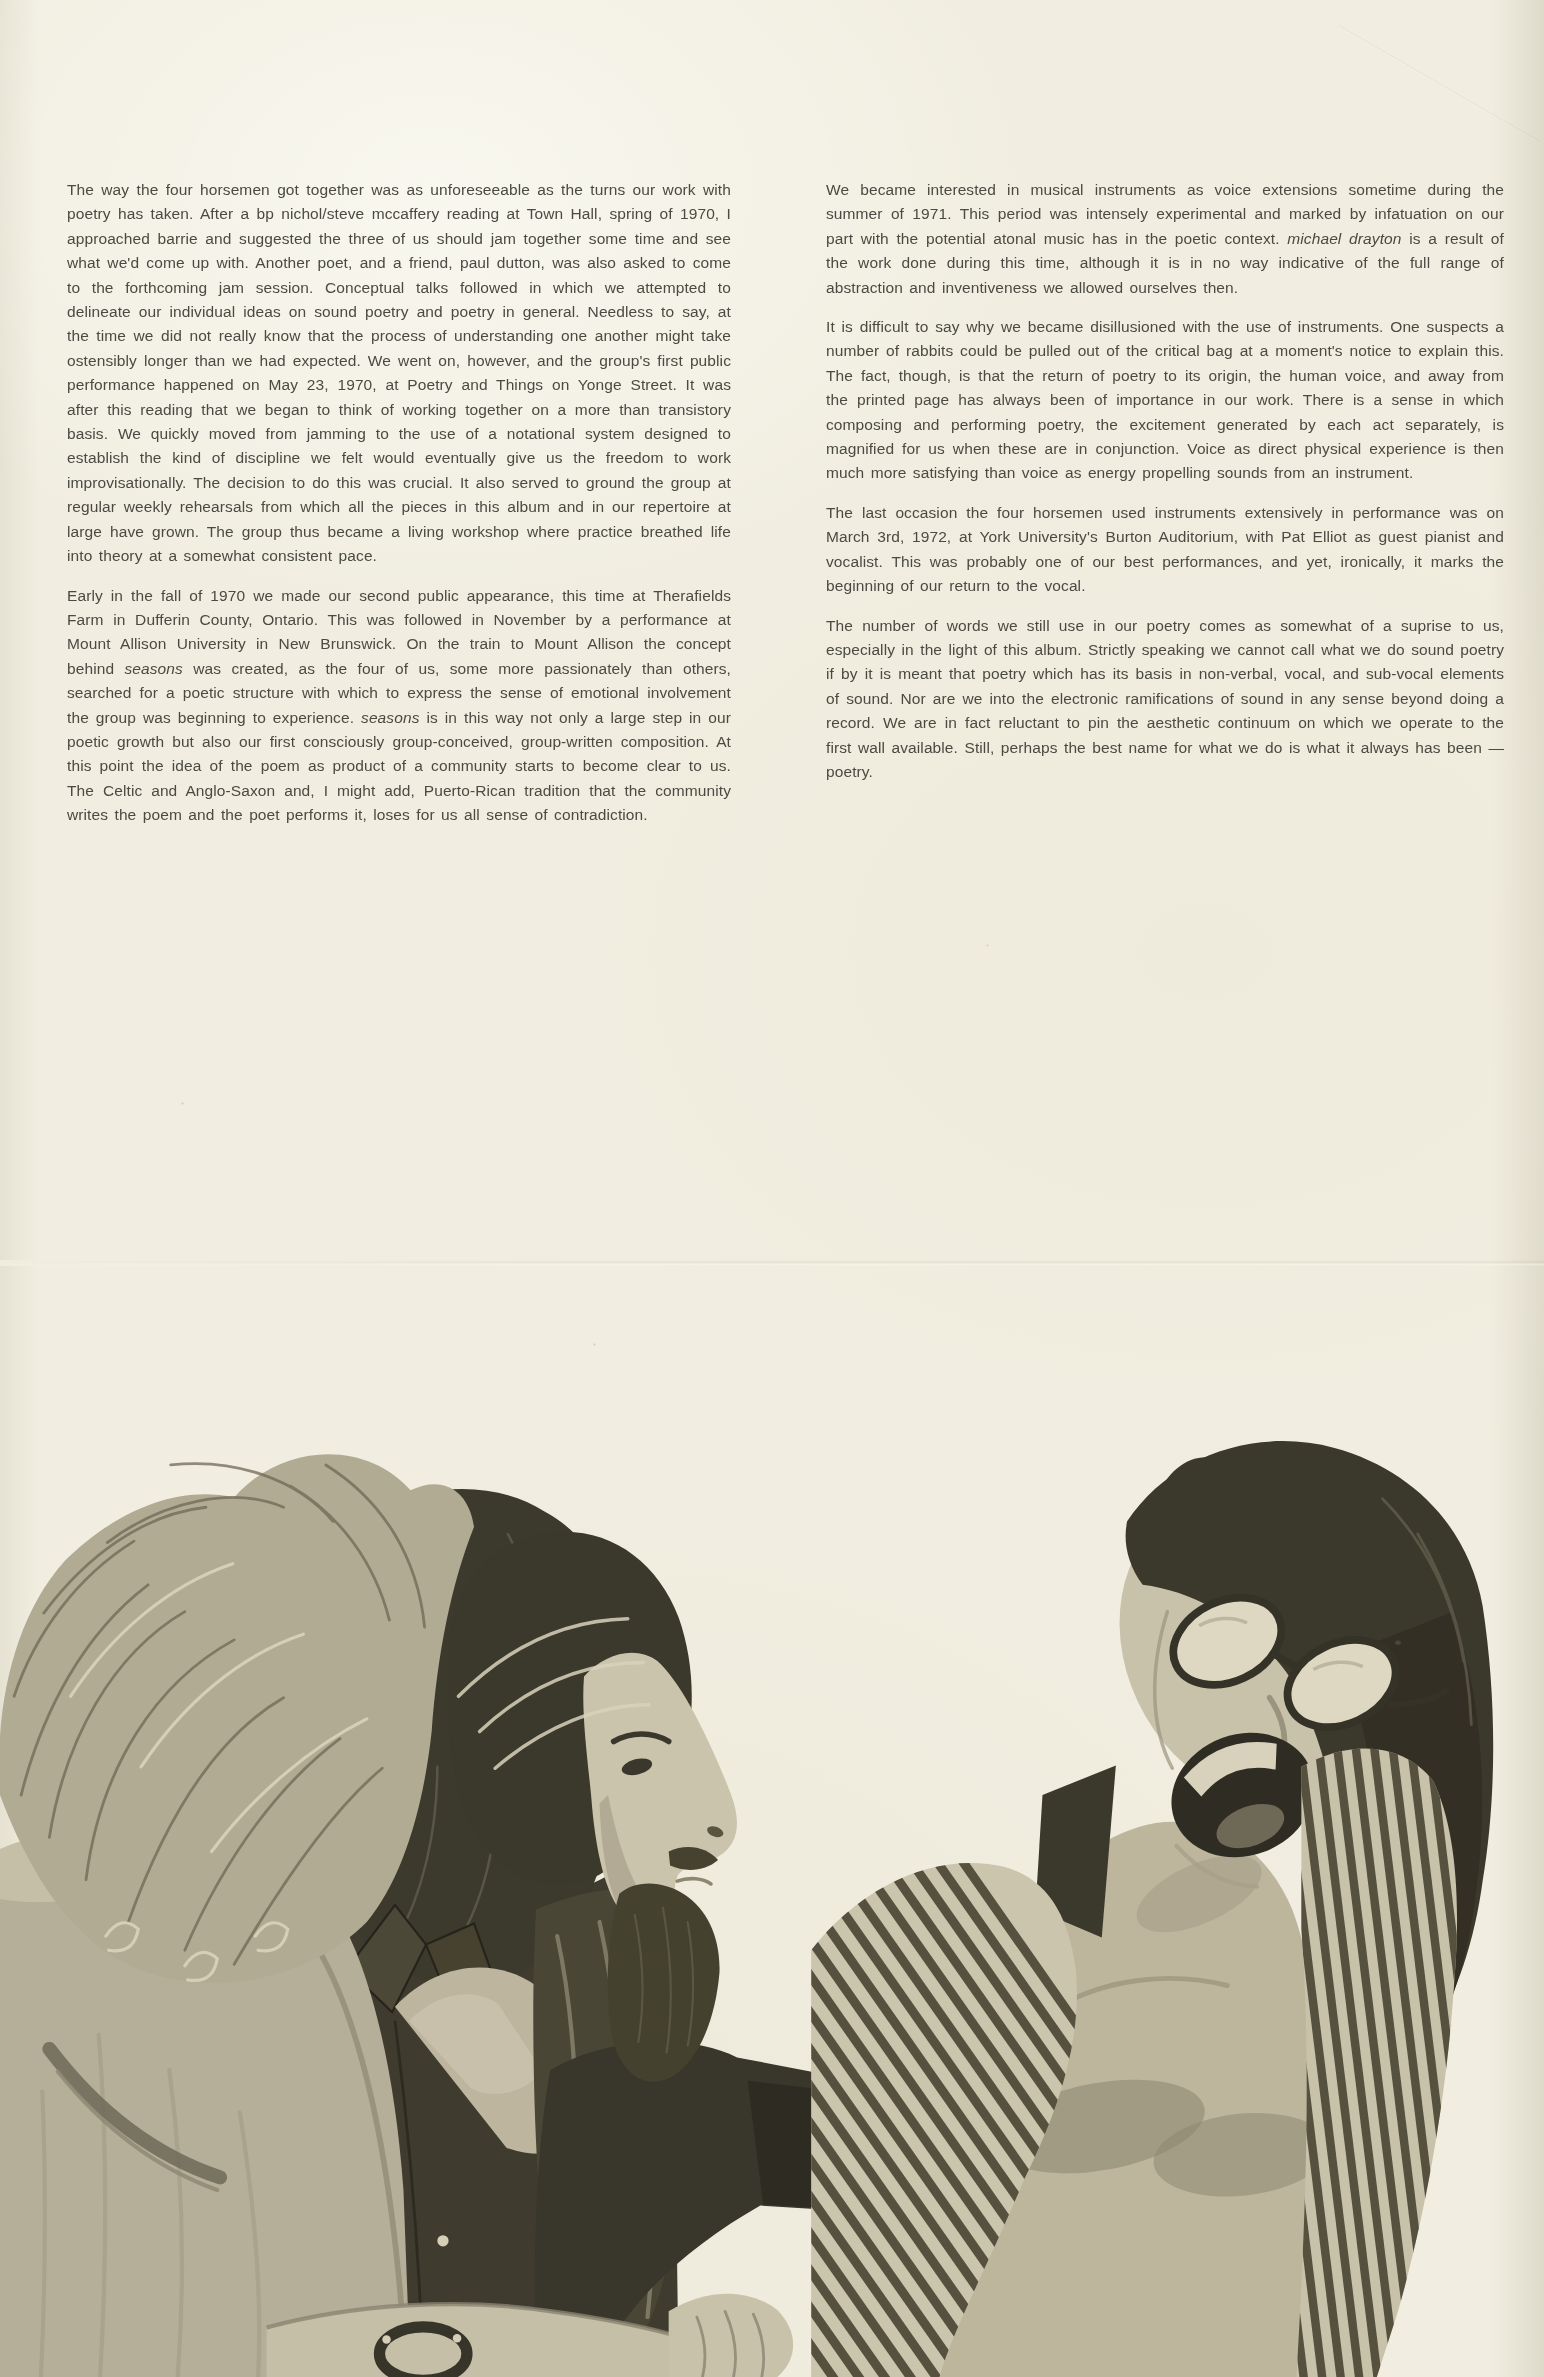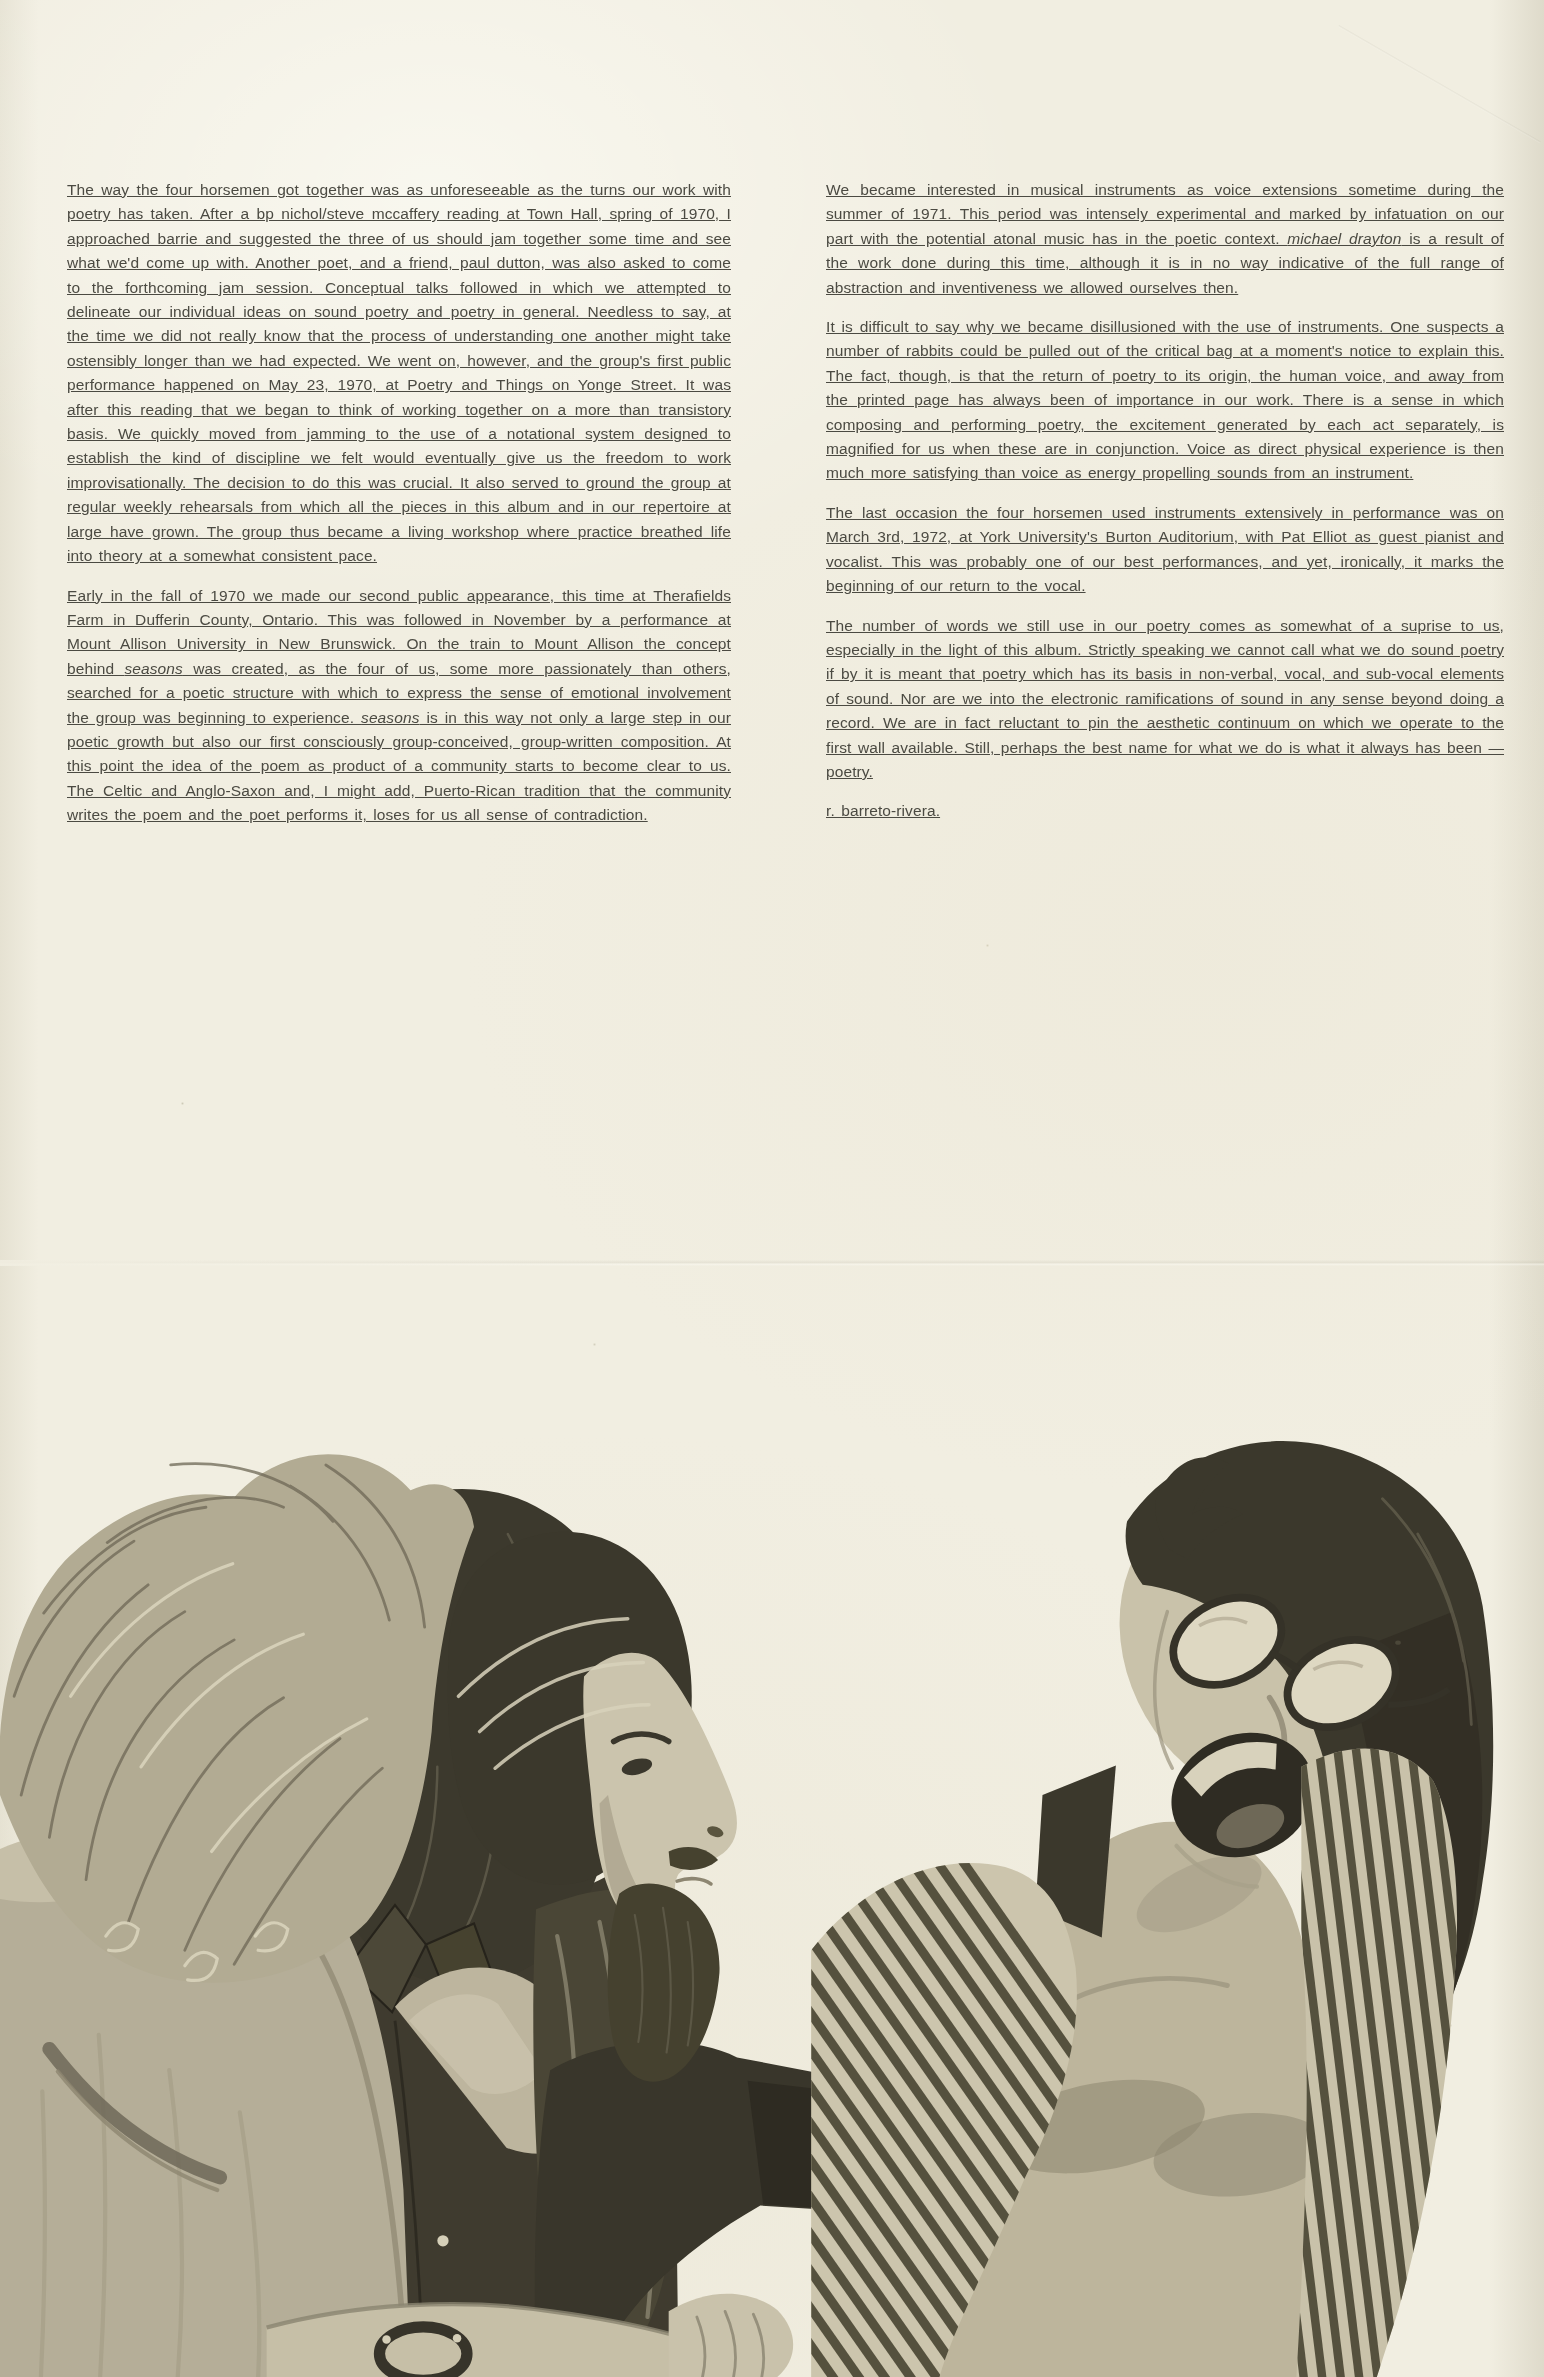--- a/index.html
+++ b/index.html
@@ -14,21 +14,21 @@
     font-family:"Liberation Sans", sans-serif;
     color:#4b4a42;
   }
   .col{
     position:absolute;top:178px;
     font-size:15.5px;line-height:24.4px;
     text-align:justify;letter-spacing:0.1px;word-spacing:2px;
   }
   .col-left{left:67px;width:664px;}
   .col-right{left:826px;width:678px;}
-  .col p{margin:0 0 15px 0;text-decoration:underline;}
+  .col p{margin:0 0 15px 0;}
   .it{font-style:italic;}
   .signature{margin-top:0.7px;}
   .fold-line{
     position:absolute;left:0;top:1260px;width:1544px;height:6.3px;
     background:linear-gradient(to bottom, rgba(122,116,96,0) 0%, rgba(122,116,96,0.10) 40%, rgba(255,255,250,0.40) 72%, rgba(255,255,250,0) 100%);
     opacity:0.9;
   }
   .fold-fade{
     position:absolute;left:0;top:1260px;width:635px;height:6.3px;
     background:linear-gradient(to right, rgba(241,238,225,0.9), rgba(241,238,225,0));
@@ -57,21 +57,20 @@
 <div class="col col-left">
   <p><span>The way the four horsemen got together was as unforeseeable as the turns our work with poetry has taken. After a bp nichol/steve mccaffery reading at Town Hall, spring of 1970, I approached barrie and suggested the three of us should jam together some time and see what we'd come up with. Another poet, and a friend, paul dutton, was also asked to come to the forthcoming jam session. Conceptual talks followed in which we attempted to delineate our individual ideas on sound poetry and poetry in general. Needless to say, at the time we did not really know that the process of understanding one another might take ostensibly longer than we had expected. We went on, however, and the group's first public performance happened on May 23, 1970, at Poetry and Things on Yonge Street. It was after this reading that we began to think of working together on a more than transistory basis. We quickly moved from jamming to the use of a notational system designed to establish the kind of discipline we felt would eventually give us the freedom to work improvisationally. The decision to do this was crucial. It also served to ground the group at regular weekly rehearsals from which all the pieces in this album and in our repertoire at large have grown. The group thus became a living workshop where practice breathed life into theory at a somewhat consistent pace.</span></p>
   <p><span>Early in the fall of 1970 we made our second public appearance, this time at Therafields Farm in Dufferin County, Ontario. This was followed in November by a performance at Mount Allison University in New Brunswick. On the train to Mount Allison the concept behind </span><span class="it">seasons</span><span> was created, as the four of us, some more passionately than others, searched for a poetic structure with which to express the sense of emotional involvement the group was beginning to experience. </span><span class="it">seasons</span><span> is in this way not only a large step in our poetic growth but also our first consciously group-conceived, group-written composition. At this point the idea of the poem as product of a community starts to become clear to us. The Celtic and Anglo-Saxon and, I might add, Puerto-Rican tradition that the community writes the poem and the poet performs it, loses for us all sense of contradiction.</span></p>
 </div>
 
 <div class="col col-right">
   <p><span>We became interested in musical instruments as voice extensions sometime during the summer of 1971. This period was intensely experimental and marked by infatuation on our part with the potential atonal music has in the poetic context. </span><span class="it">michael drayton</span><span> is a result of the work done during this time, although it is in no way indicative of the full range of abstraction and inventiveness we allowed ourselves then.</span></p>
   <p><span>It is difficult to say why we became disillusioned with the use of instruments. One suspects a number of rabbits could be pulled out of the critical bag at a moment's notice to explain this. The fact, though, is that the return of poetry to its origin, the human voice, and away from the printed page has always been of importance in our work. There is a sense in which composing and performing poetry, the excitement generated by each act separately, is magnified for us when these are in conjunction. Voice as direct physical experience is then much more satisfying than voice as energy propelling sounds from an instrument.</span></p>
   <p><span>The last occasion the four horsemen used instruments extensively in performance was on March 3rd, 1972, at York University's Burton Auditorium, with Pat Elliot as guest pianist and vocalist. This was probably one of our best performances, and yet, ironically, it marks the beginning of our return to the vocal.</span></p>
   <p><span>The number of words we still use in our poetry comes as somewhat of a suprise to us, especially in the light of this album. Strictly speaking we cannot call what we do sound poetry if by it is meant that poetry which has its basis in non-verbal, vocal, and sub-vocal elements of sound. Nor are we into the electronic ramifications of sound in any sense beyond doing a record. We are in fact reluctant to pin the aesthetic continuum on which we operate to the first wall available. Still, perhaps the best name for what we do is what it always has been — poetry.</span></p>
-  <p class="signature">r. barreto-rivera.</p>
 </div>
 
 <div class="fold-line"></div>
 <div class="fold-fade"></div>
 <div class="corner-crease"></div>
 <div class="specks"></div>
 
 <svg class="photo" viewBox="0 0 2189 1385" xmlns="http://www.w3.org/2000/svg">
   <defs>
     <clipPath id="clipStripeL">

